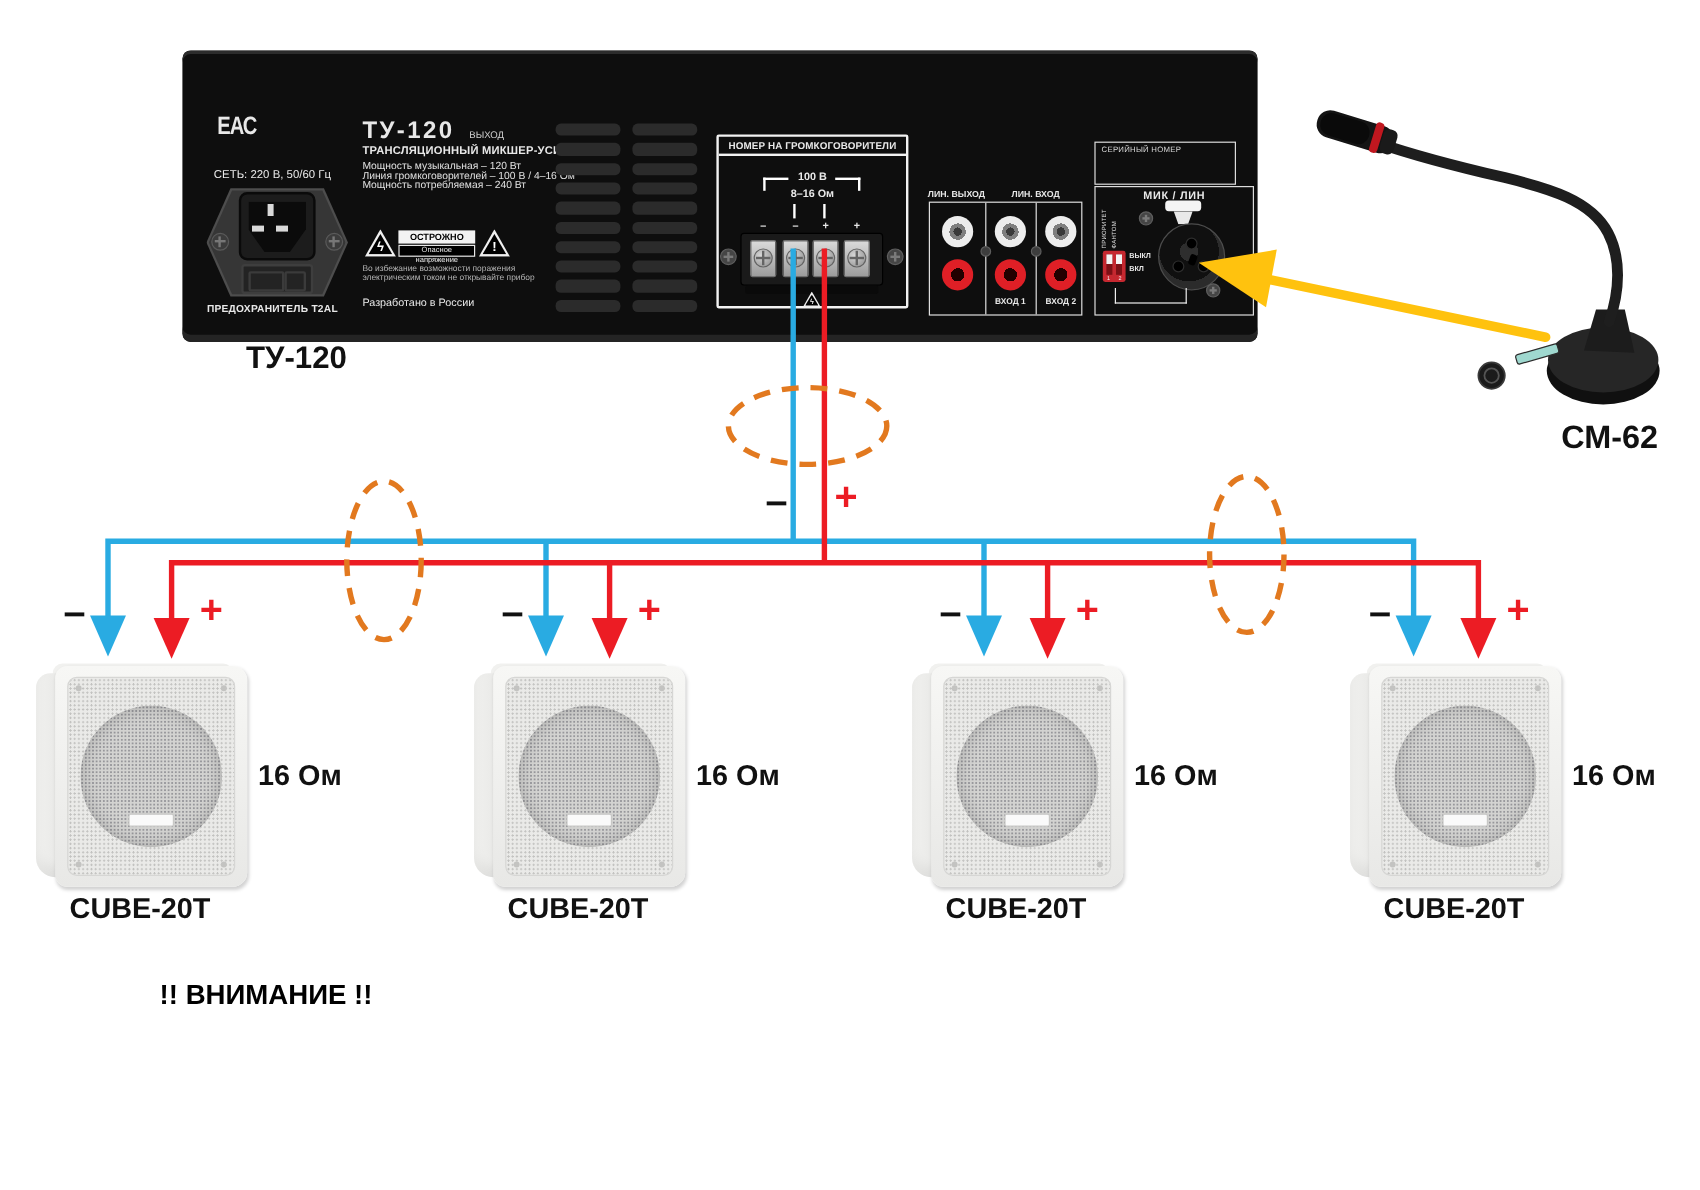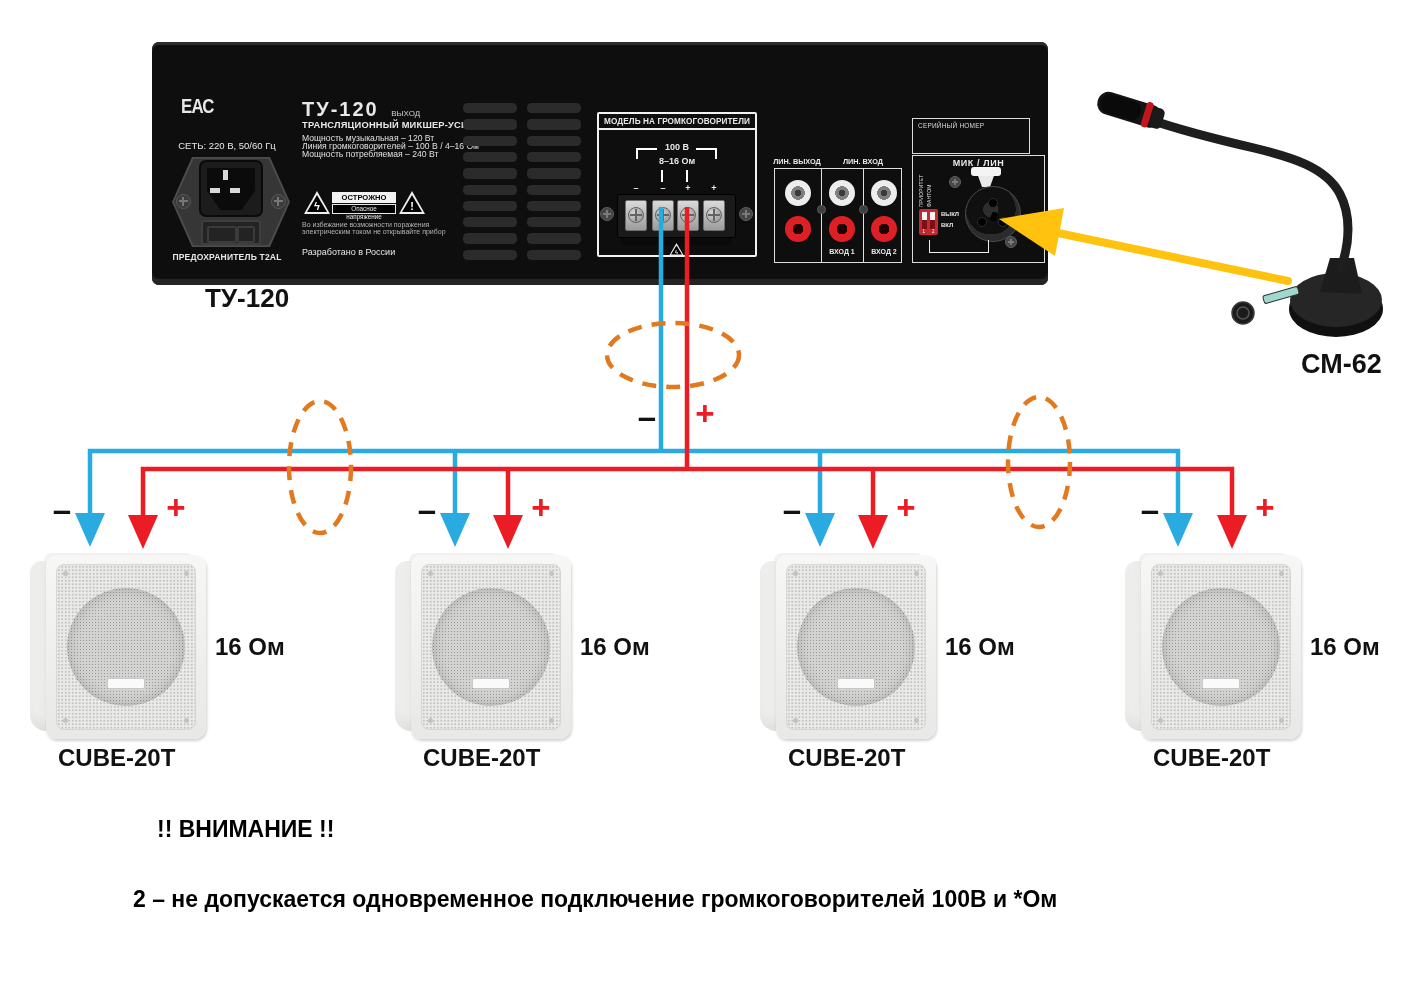--- a/index.html
+++ b/index.html
@@ -232,21 +232,21 @@
         <div></div>
         <div></div>
         <div></div>
         <div></div>
         <div></div>
         <div></div>
         <div></div>
     </div>
 
     <div class="out-sec">
-      <div class="out-title">МОДЕЛЬ НА ГРОМКОГОВОРИТЕЛИ</div>
+      <div class="out-title">НОМЕР НА ГРОМКОГОВОРИТЕЛИ</div>
       <div class="wline b100-l"></div>
       <div class="wline b100-r"></div>
       <div class="wline b100-tl"></div>
       <div class="wline b100-tr"></div>
       <div class="t100">100 В</div>
       <div class="tohm">8–16 Ом</div>
       <div class="dashmark dash-l"></div>
       <div class="dashmark dash-r"></div>
       <div class="tmark tm0">–</div>
       <div class="tmark tm1">–</div>
@@ -452,16 +452,15 @@
 
   <div class="imp-label" style="left:215px;top:633px;">16 Ом</div>
   <div class="imp-label" style="left:580px;top:633px;">16 Ом</div>
   <div class="imp-label" style="left:945px;top:633px;">16 Ом</div>
   <div class="imp-label" style="left:1310px;top:633px;">16 Ом</div>
   <div class="spk-name" style="left:58px;top:744px;">CUBE-20T</div>
   <div class="spk-name" style="left:423px;top:744px;">CUBE-20T</div>
   <div class="spk-name" style="left:788px;top:744px;">CUBE-20T</div>
   <div class="spk-name" style="left:1153px;top:744px;">CUBE-20T</div>
 
-  <div class="notice" style="top:816px;margin-left:24px;">!! ВНИМАНИЕ !!</div>
-  <div class="notice" style="top:886px;">2 – не допускается одновременное подключение громкоговорителей 100В и *Ом</div>
+  <div class="notice" style="top:816px;">!! ВНИМАНИЕ !!</div>
 
 </div>
 
 </body></html>

